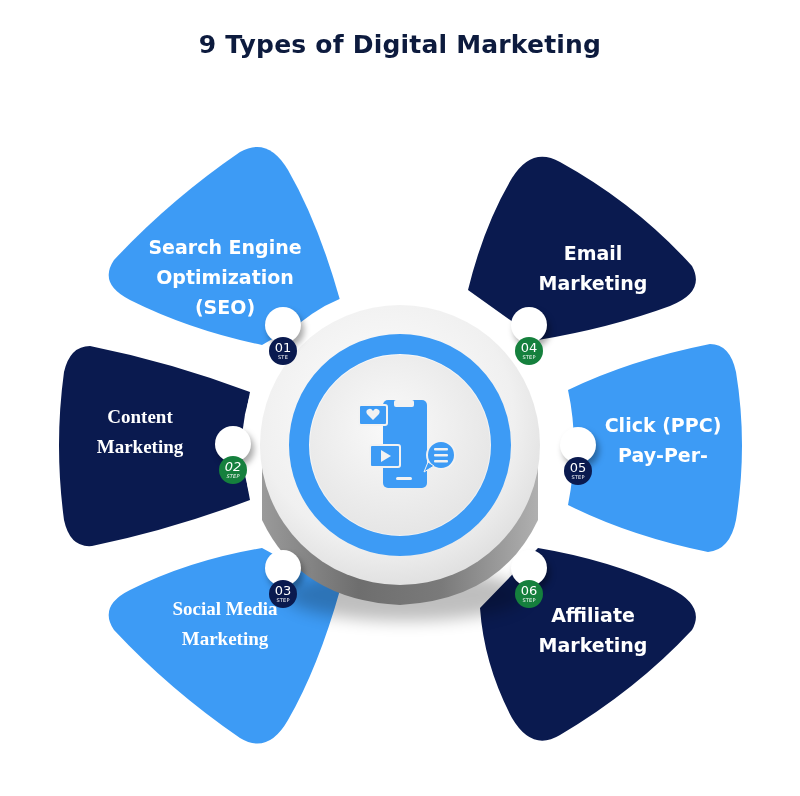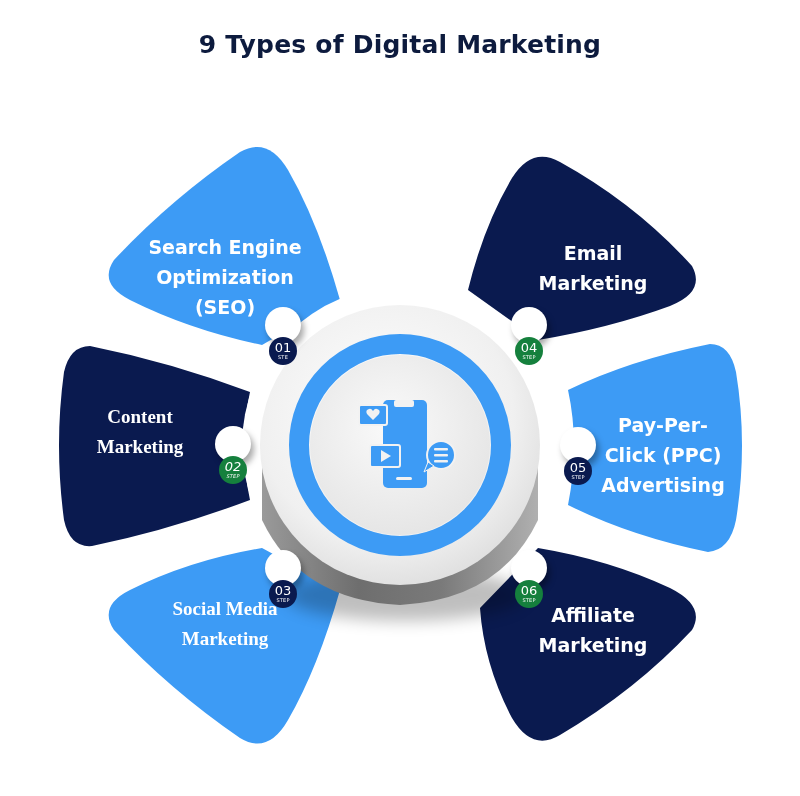--- a/index.html
+++ b/index.html
@@ -94,23 +94,22 @@
 </div>
 <div class="petal-label" style="left:135px; top:594px; width:180px;font-family:Liberation Serif, serif;">
   <div>Social Media</div>
   <div>Marketing</div>
 </div>
 <div class="petal-label" style="left:513px; top:238px; width:160px;">
   <div>Email</div>
   <div>Marketing</div>
 </div>
 <div class="petal-label" style="left:588px; top:410px; width:150px;">
+  <div>Click (PPC)</div>
   <div>Pay-Per-</div>
-  <div>Click (PPC)</div>
-  <div>Advertising</div>
 </div>
 <div class="petal-label" style="left:513px; top:600px; width:160px;">
   <div>Affiliate</div>
   <div>Marketing</div>
 </div>
 
 <div class="badge" style="left:265px; top:307px;">
   <div class="badge-inner navy">
     <span class="badge-num">01</span>
     <span class="badge-step">STE</span>

